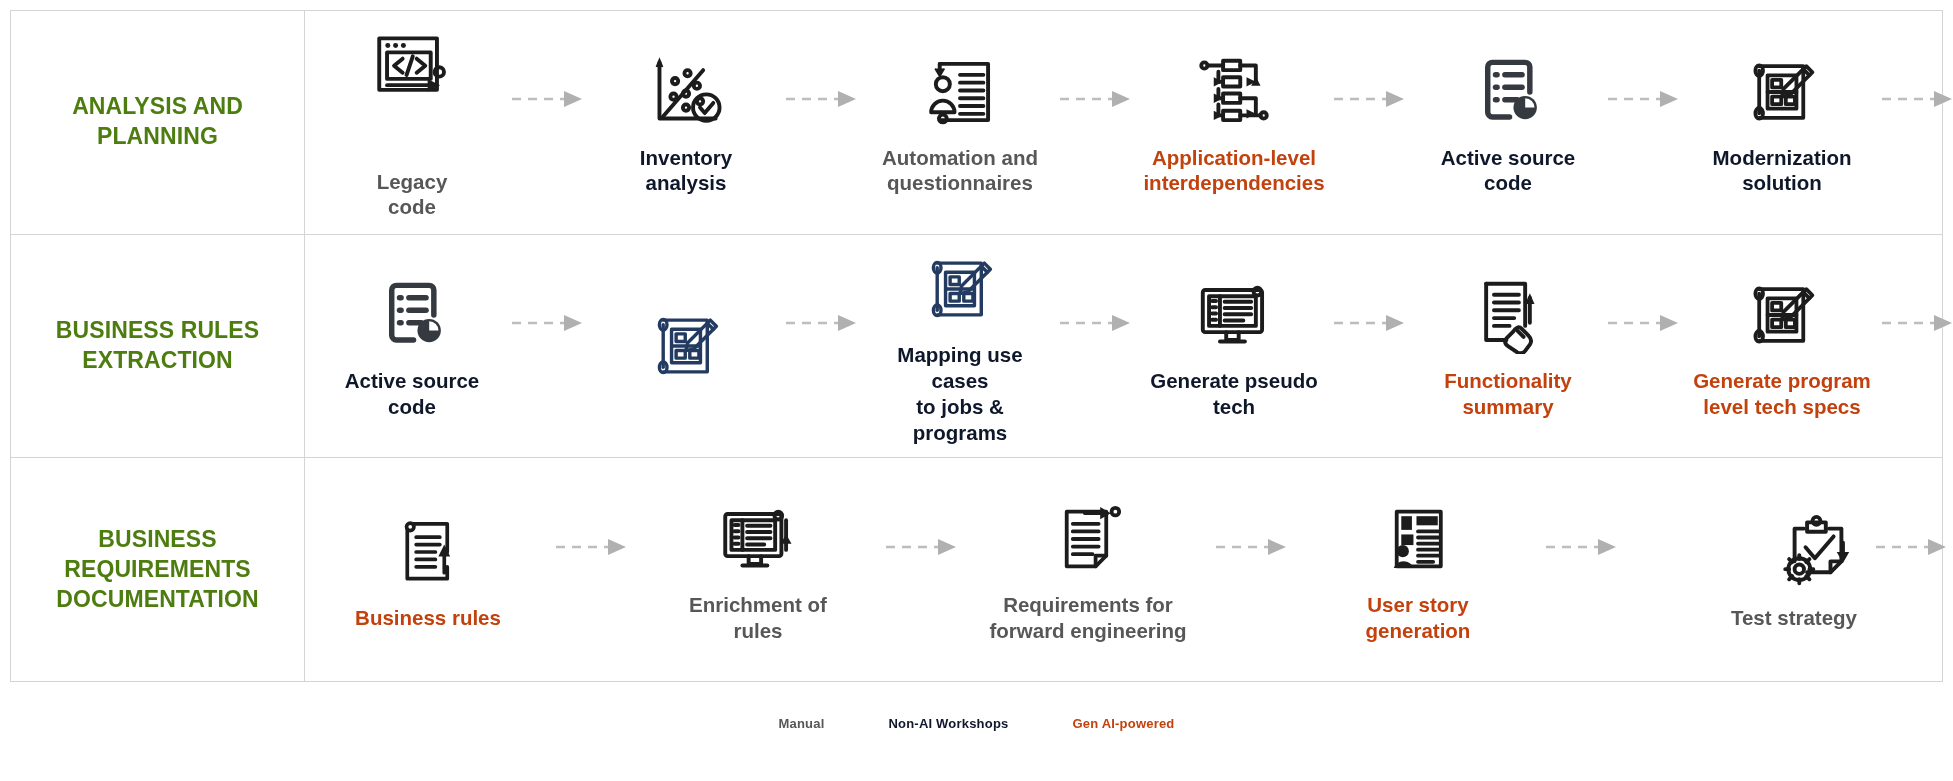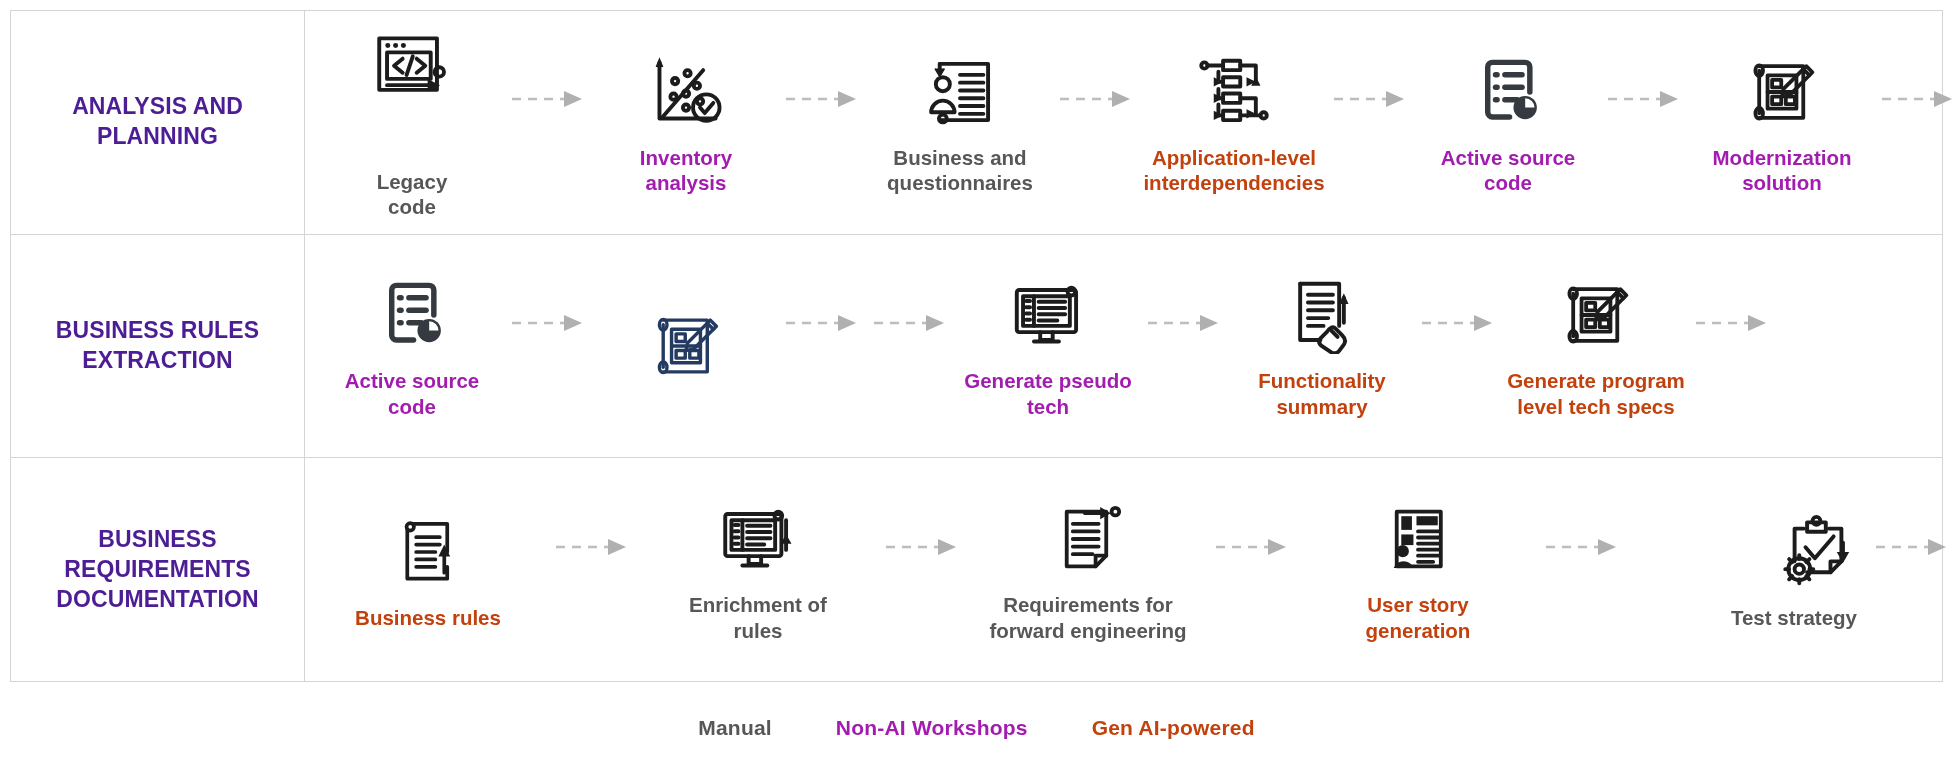--- a/index.html
+++ b/index.html
@@ -35,21 +35,21 @@
   .row-label {
     width: 294px;
     flex: 0 0 294px;
     border-right: 1px solid #d4d4d4;
     display: flex;
     align-items: center;
     justify-content: center;
     padding: 4px 12px;
   }
   .row-label-text {
-    color: #4c1d95;
+    color: #4d7c0f;
     font-weight: bold;
     font-size: 23px;
     line-height: 1.30;
     text-align: center;
     letter-spacing: .1px;
   }
 
   .row-steps {
     flex: 1 1 auto;
     display: flex;
@@ -76,21 +76,21 @@
   .step-icon svg { display: block; }
   .step-label {
     margin-top: 10px;
     font-size: 20.5px;
     font-weight: bold;
     line-height: 1.26;
     text-align: center;
     white-space: pre-line;
   }
   .m-manual  { color: #575757; }
-  .m-nonai   { color: #a21caf; }
+  .m-nonai   { color: #0f172a; }
   .m-genai   { color: #c2410c; }
 
   
   .arrow {
     flex: 0 0 auto;
     display: flex;
     align-items: center;
     justify-content: center;
     height: 86px;
     margin-bottom: 46px;
@@ -101,21 +101,21 @@
   .legend {
     position: absolute;
     left: 0; top: 716px;
     width: 1953px;
     display: flex;
     justify-content: center;
     align-items: center;
     gap: 64px;
   }
   .legend-item {
-    font-size: 21px;
+    font-size: 13px;
     font-weight: bold;
     letter-spacing: .2px;
   }
 </style>
 </head>
 <body>
 
 <div id="page">
   <div class="matrix" id="matrix">
       <div class="row">
@@ -179,21 +179,21 @@
     <svg viewBox="0 0 100 100" width="78" height="78">
       <path d="M24 14 H86 V86 H24" stroke="#1c1c1c" fill="none" stroke-width="5" stroke-linecap="round" stroke-linejoin="round"></path>
       <path d="M24 14 V26" stroke="#1c1c1c" fill="none" stroke-width="5" stroke-linecap="round" stroke-linejoin="round"></path>
       <path d="M18 20 L24 30 L30 20" fill="#1c1c1c" stroke="#1c1c1c" stroke-width="2"></path>
       <circle cx="28" cy="40" r="9" stroke="#1c1c1c" fill="none" stroke-width="5" stroke-linecap="round" stroke-linejoin="round"></circle>
       <path d="M13 76 a15 15 0 0 1 30 0 Z" stroke="#1c1c1c" fill="none" stroke-width="5" stroke-linecap="round" stroke-linejoin="round"></path>
       <circle cx="28" cy="84" r="5" stroke="#1c1c1c" fill="none" stroke-width="5" stroke-linecap="round" stroke-linejoin="round"></circle>
       <path d="M50 28 H80 M50 38 H80 M50 48 H80 M50 58 H80 M50 68 H80 M50 78 H80" stroke="#1c1c1c" fill="none" stroke-width="5" stroke-linecap="round" stroke-linejoin="round"></path>
     </svg>
             </div>
-            <div class="step-label m-manual">Business and
+            <div class="step-label m-manual">Automation and
 questionnaires</div>
           </div>
           <div class="arrow" style="width: 88px;">
   <svg viewBox="0 0 78 20" width="78" height="20">
     <path d="M2 10 H54" stroke="#bdbdbd" stroke-width="2.6" stroke-dasharray="9 7" fill="none"></path>
     <path d="M54 2 L72 10 L54 18 Z" fill="#b0b0b0"></path>
   </svg>
           </div>
           <div class="step" style="width: 186px;">
             <div class="step-icon">
@@ -322,20 +322,39 @@
       <path d="M78 20 L86 28" stroke="#243b61" fill="none" stroke-width="4.5" stroke-linecap="round" stroke-linejoin="round"></path>
     </svg>
             </div>
           </div>
           <div class="arrow" style="width: 88px;">
   <svg viewBox="0 0 78 20" width="78" height="20">
     <path d="M2 10 H54" stroke="#bdbdbd" stroke-width="2.6" stroke-dasharray="9 7" fill="none"></path>
     <path d="M54 2 L72 10 L54 18 Z" fill="#b0b0b0"></path>
   </svg>
           </div>
+          <div class="step" style="width: 186px;">
+            <div class="step-icon">
+    <svg viewBox="0 0 100 100" width="76" height="76">
+      <path d="M20 16 h58 v68 h-58" stroke="#243b61" fill="none" stroke-width="4.5" stroke-linecap="round" stroke-linejoin="round"></path>
+      <ellipse cx="20" cy="22" rx="5" ry="7" stroke="#243b61" fill="none" stroke-width="4.5" stroke-linecap="round" stroke-linejoin="round"></ellipse>
+      <ellipse cx="20" cy="78" rx="5" ry="7" stroke="#243b61" fill="none" stroke-width="4.5" stroke-linecap="round" stroke-linejoin="round"></ellipse>
+      <path d="M20 22 V78" stroke="#243b61" fill="none" stroke-width="4.5" stroke-linecap="round" stroke-linejoin="round"></path>
+      <rect x="31" y="28" width="38" height="44" stroke="#243b61" fill="none" stroke-width="4.5" stroke-linecap="round" stroke-linejoin="round"></rect>
+      <path d="M31 50 H69" stroke="#243b61" fill="none" stroke-width="4.5" stroke-linecap="round" stroke-linejoin="round"></path>
+      <rect x="37" y="34" width="12" height="10" stroke="#243b61" fill="none" stroke-width="4.5" stroke-linecap="round" stroke-linejoin="round"></rect>
+      <rect x="37" y="56" width="12" height="10" stroke="#243b61" fill="none" stroke-width="4.5" stroke-linecap="round" stroke-linejoin="round"></rect>
+      <rect x="55" y="56" width="12" height="10" stroke="#243b61" fill="none" stroke-width="4.5" stroke-linecap="round" stroke-linejoin="round"></rect>
+      <path d="M52 46 L82 16 L90 24 L60 54 L50 56 Z" stroke="#243b61" fill="none" stroke-width="4.5" stroke-linecap="round" stroke-linejoin="round"></path>
+      <path d="M78 20 L86 28" stroke="#243b61" fill="none" stroke-width="4.5" stroke-linecap="round" stroke-linejoin="round"></path>
+    </svg>
+            </div>
+            <div class="step-label m-nonai">Mapping use cases
+to jobs &amp; programs</div>
+          </div>
           <div class="arrow" style="width: 88px;">
   <svg viewBox="0 0 78 20" width="78" height="20">
     <path d="M2 10 H54" stroke="#bdbdbd" stroke-width="2.6" stroke-dasharray="9 7" fill="none"></path>
     <path d="M54 2 L72 10 L54 18 Z" fill="#b0b0b0"></path>
   </svg>
           </div>
           <div class="step" style="width: 186px;">
             <div class="step-icon">
     <svg viewBox="0 0 100 100" width="78" height="78">
       <rect x="10" y="18" width="76" height="54" rx="3" stroke="#1c1c1c" fill="none" stroke-width="5" stroke-linecap="round" stroke-linejoin="round"></rect>

